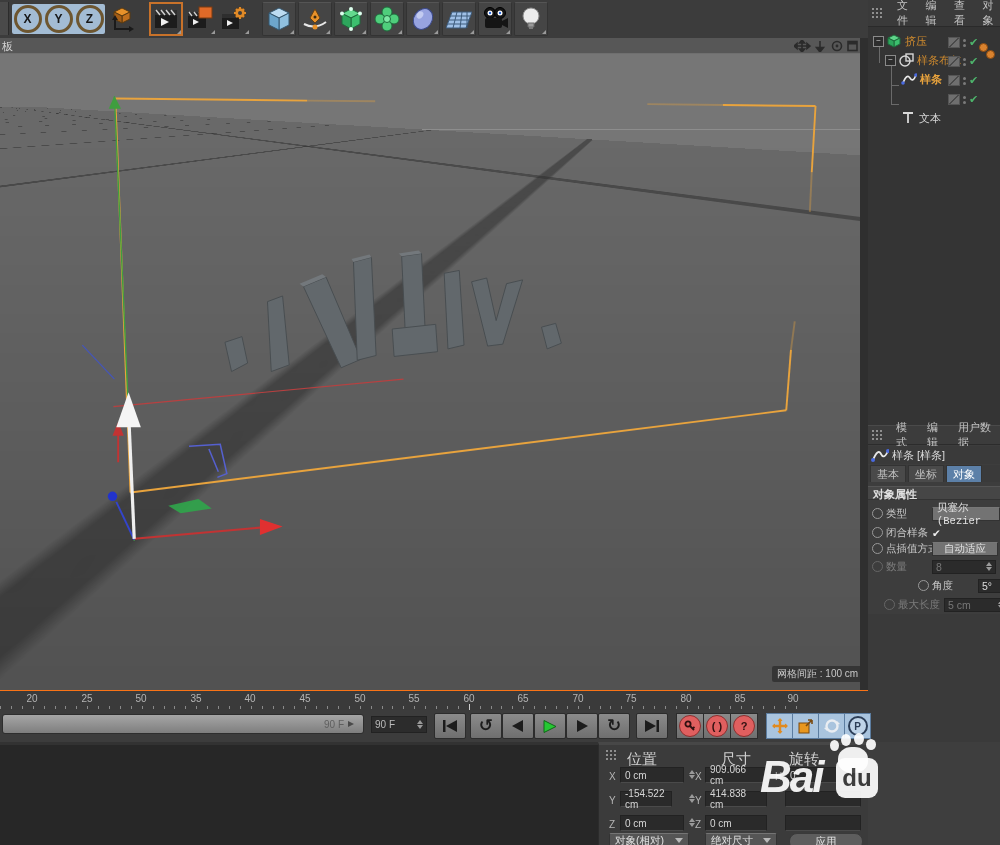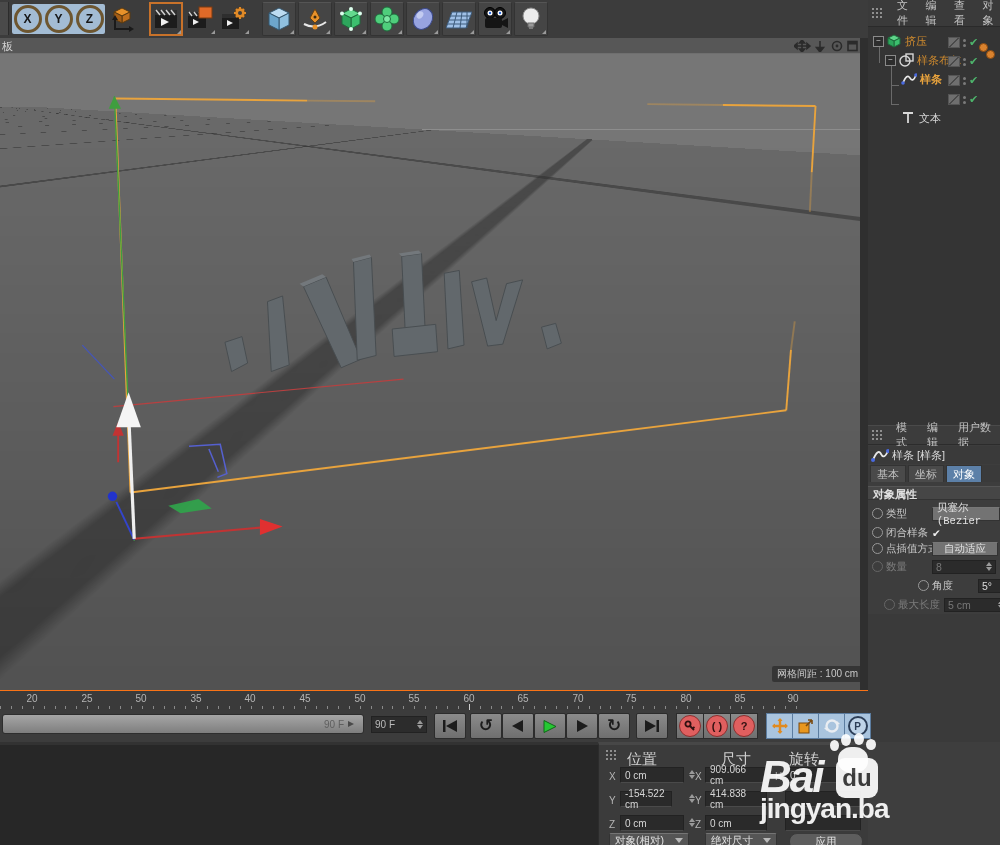--- a/index.html
+++ b/index.html
@@ -682,15 +682,14 @@
 
   <div class="wm paw" style="left:828px;top:732px;width:60px;height:46px;">
     <i style="left:2px;top:8px;width:9px;height:11px;"></i>
     <i style="left:13px;top:2px;width:10px;height:12px;"></i>
     <i style="left:26px;top:1px;width:10px;height:12px;"></i>
     <i style="left:38px;top:7px;width:10px;height:11px;"></i>
     <i style="left:10px;top:15px;width:30px;height:26px;border-radius:45%;"></i>
   </div>
   <div class="wm wm-bai" style="left:760px;top:752px;">Bai</div>
   <div class="wm-du" style="position:absolute;left:836px;top:758px;opacity:.92;">du</div>
-  <div class="wm wm-site" style="left:760px;top:793px;">jingyan.ba</div>
 
 </div>
 
 </body></html>

